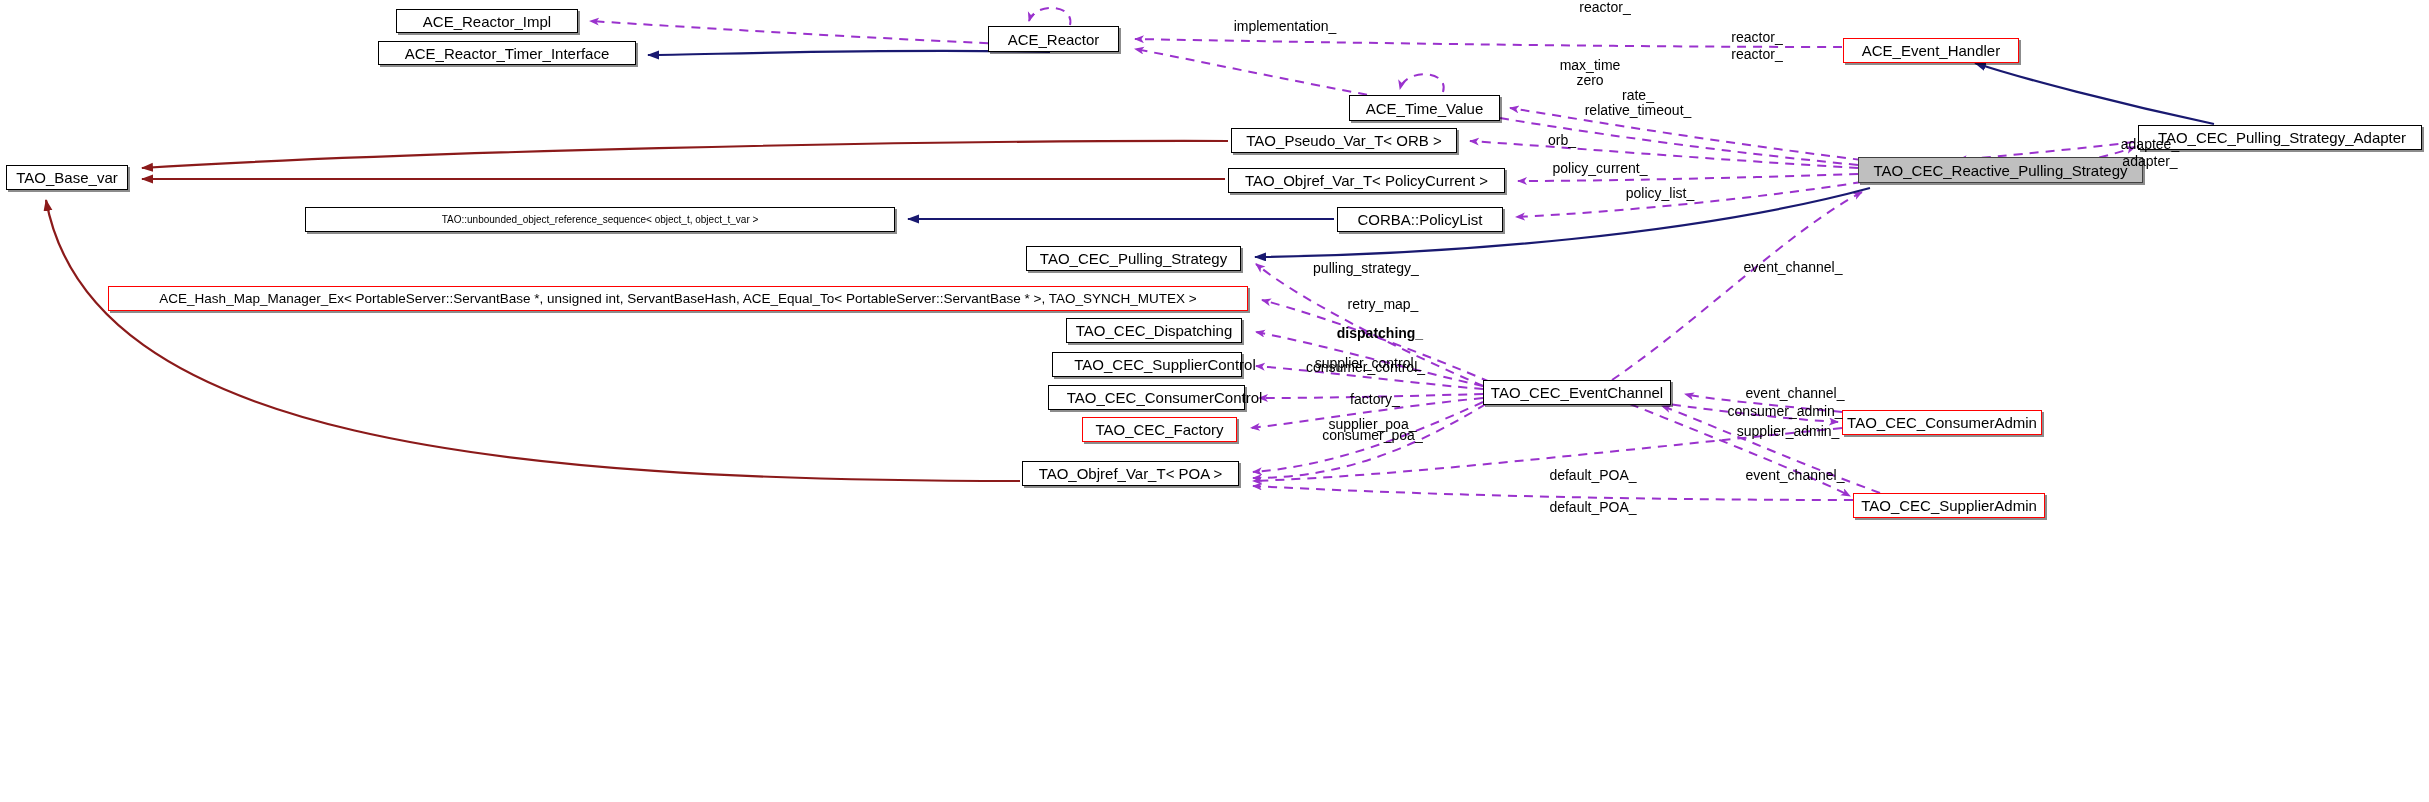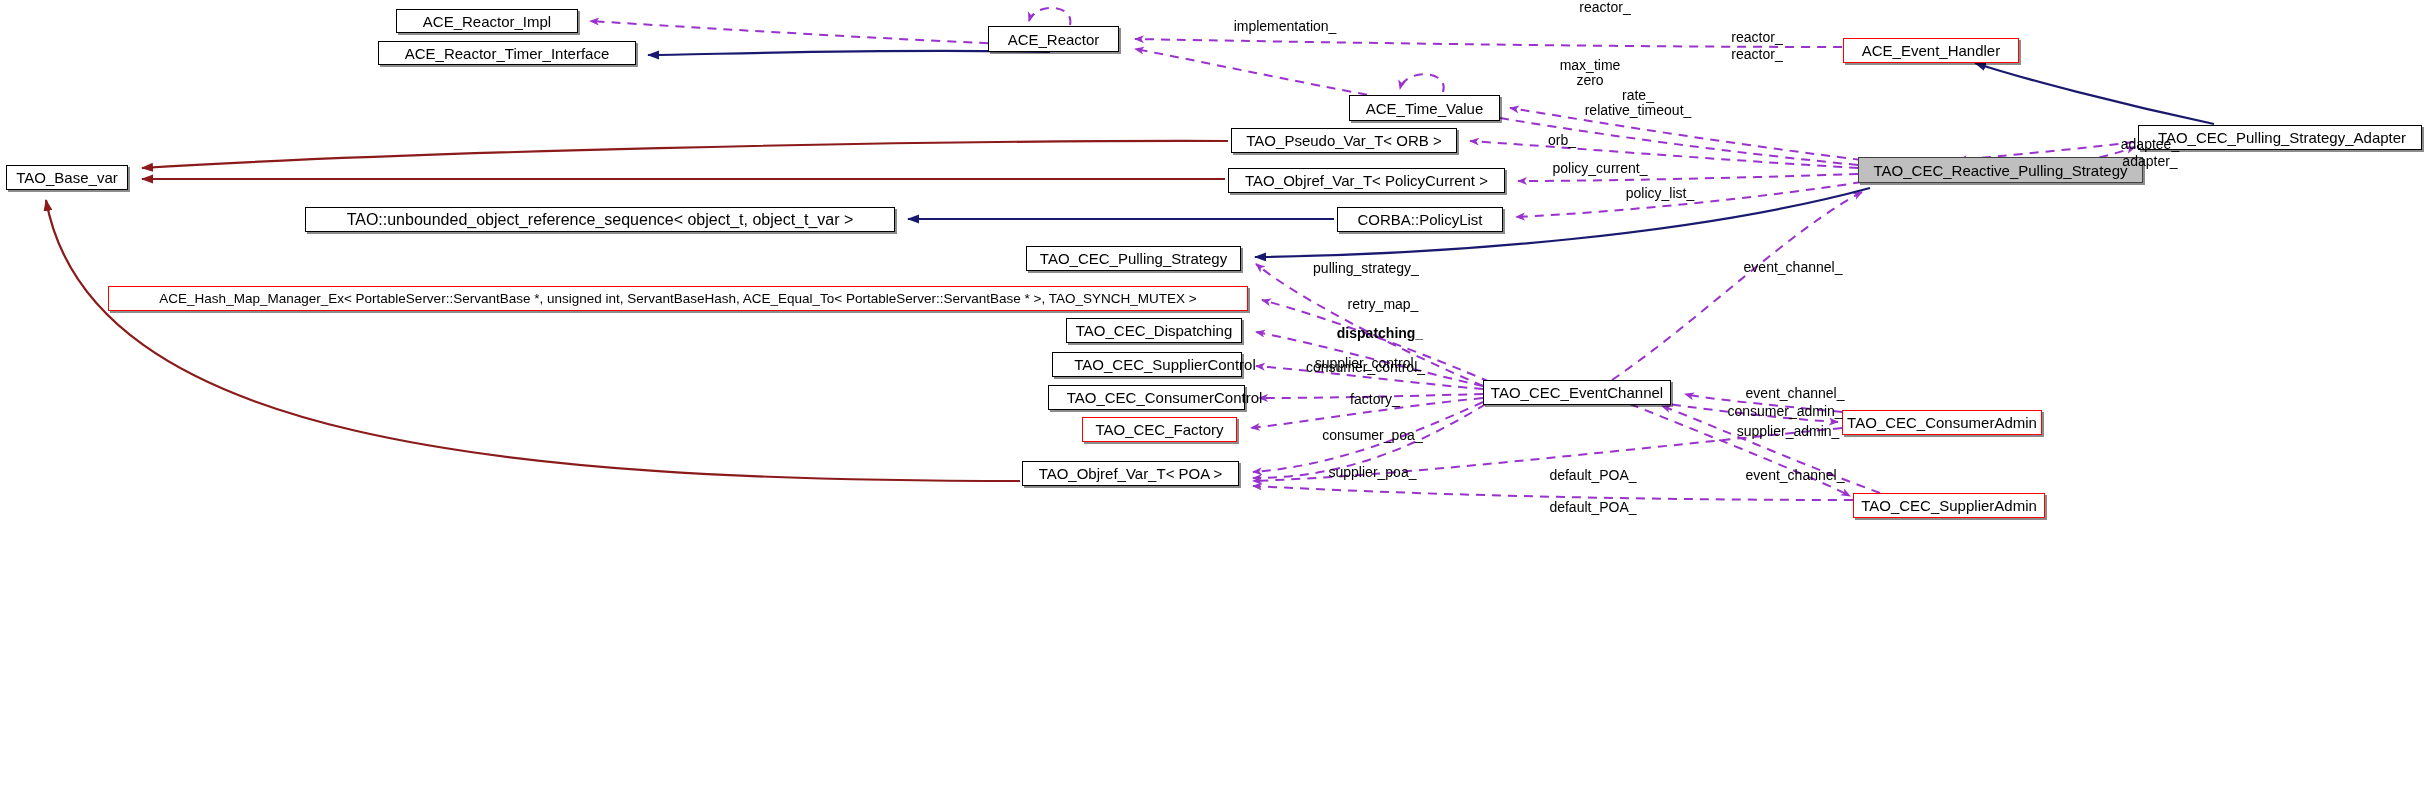--- a/index.html
+++ b/index.html
@@ -131,21 +131,21 @@
     </div>
   <div class="node" style="left:6px;top:165px;width:122px;height:25px;">
       <span>TAO_Base_var</span>
     </div>
   <div class="node" style="left:1228px;top:168px;width:277px;height:25px;">
       <span>TAO_Objref_Var_T&lt; PolicyCurrent &gt;</span>
     </div>
   <div class="node filled" style="left:1858px;top:157px;width:285px;height:26px;">
       <span>TAO_CEC_Reactive_Pulling_Strategy</span>
     </div>
-  <div class="node" style="left:305px;top:207px;width:590px;height:25px;font-size:16px;">
+  <div class="node" style="left:305px;top:207px;width:590px;height:25px;font-size:10px;">
       <span>TAO::unbounded_object_reference_sequence&lt; object_t, object_t_var &gt;</span>
     </div>
   <div class="node" style="left:1337px;top:207px;width:166px;height:25px;">
       <span>CORBA::PolicyList</span>
     </div>
   <div class="node" style="left:1026px;top:246px;width:215px;height:25px;">
       <span>TAO_CEC_Pulling_Strategy</span>
     </div>
   <div class="node red" style="left:108px;top:286px;width:1140px;height:25px;font-size:13.5px;">
       <span>ACE_Hash_Map_Manager_Ex&lt; PortableServer::ServantBase *, unsigned int, ServantBaseHash, ACE_Equal_To&lt; PortableServer::ServantBase * &gt;, TAO_SYNCH_MUTEX &gt;</span>
@@ -188,21 +188,21 @@
   <div class="elabel" style="left:2100px;top:154px;width:100px;">adapter_</div>
   <div class="elabel" style="left:1525px;top:161px;width:150px;">policy_current_</div>
   <div class="elabel" style="left:1600px;top:186px;width:120px;">policy_list_</div>
   <div class="elabel" style="left:1718px;top:260px;width:150px;">event_channel_</div>
   <div class="elabel" style="left:1286px;top:261px;width:160px;">pulling_strategy_</div>
   <div class="elabel" style="left:1318px;top:297px;width:130px;">retry_map_</div>
   <div class="elabel" style="left:1310px;top:326px;width:140px;font-weight:bold;">dispatching_</div>
   <div class="elabel" style="left:1288px;top:356px;width:160px;">supplier_control_</div>
   <div class="elabel" style="left:1283px;top:360px;width:165px;">consumer_control_</div>
   <div class="elabel" style="left:1320px;top:392px;width:110px;text-align:center;">factory_</div>
-  <div class="elabel" style="left:1300px;top:417px;width:145px;margin-top:48px;">supplier_poa_</div>
+  <div class="elabel" style="left:1300px;top:417px;width:145px;">supplier_poa_</div>
   <div class="elabel" style="left:1295px;top:428px;width:155px;">consumer_poa_</div>
   <div class="elabel" style="left:1720px;top:386px;width:150px;">event_channel_</div>
   <div class="elabel" style="left:1700px;top:404px;width:170px;">consumer_admin_</div>
   <div class="elabel" style="left:1708px;top:424px;width:160px;">supplier_admin_</div>
   <div class="elabel" style="left:1518px;top:468px;width:150px;">default_POA_</div>
   <div class="elabel" style="left:1720px;top:468px;width:150px;">event_channel_</div>
   <div class="elabel" style="left:1518px;top:500px;width:150px;">default_POA_</div>
 
 </div>
 

